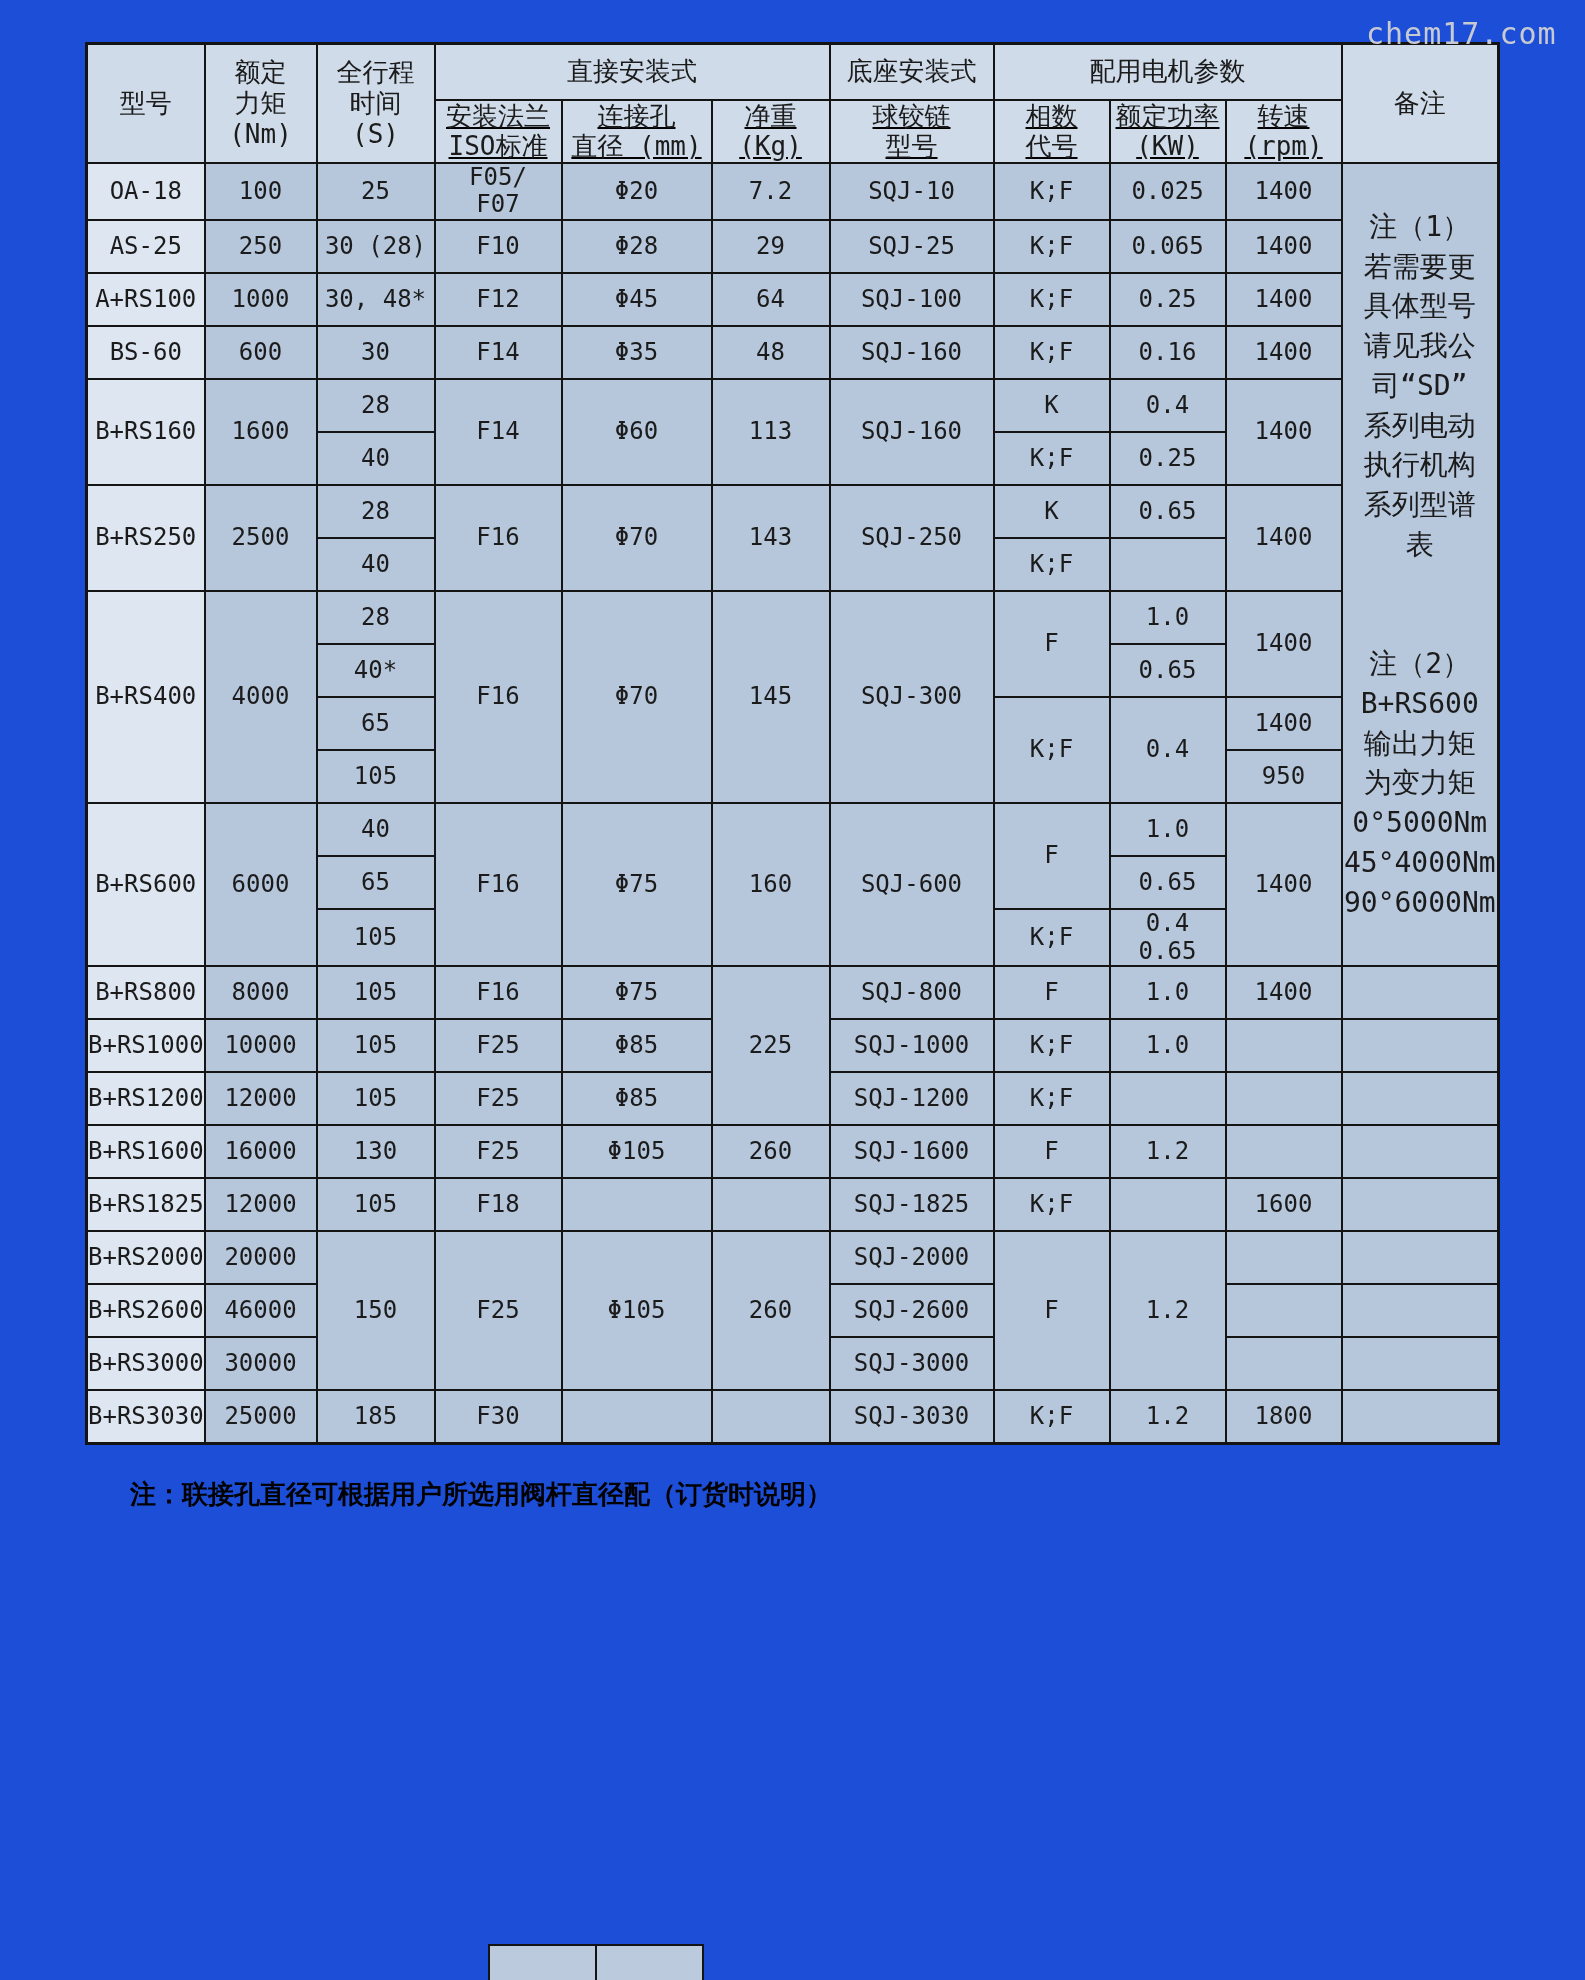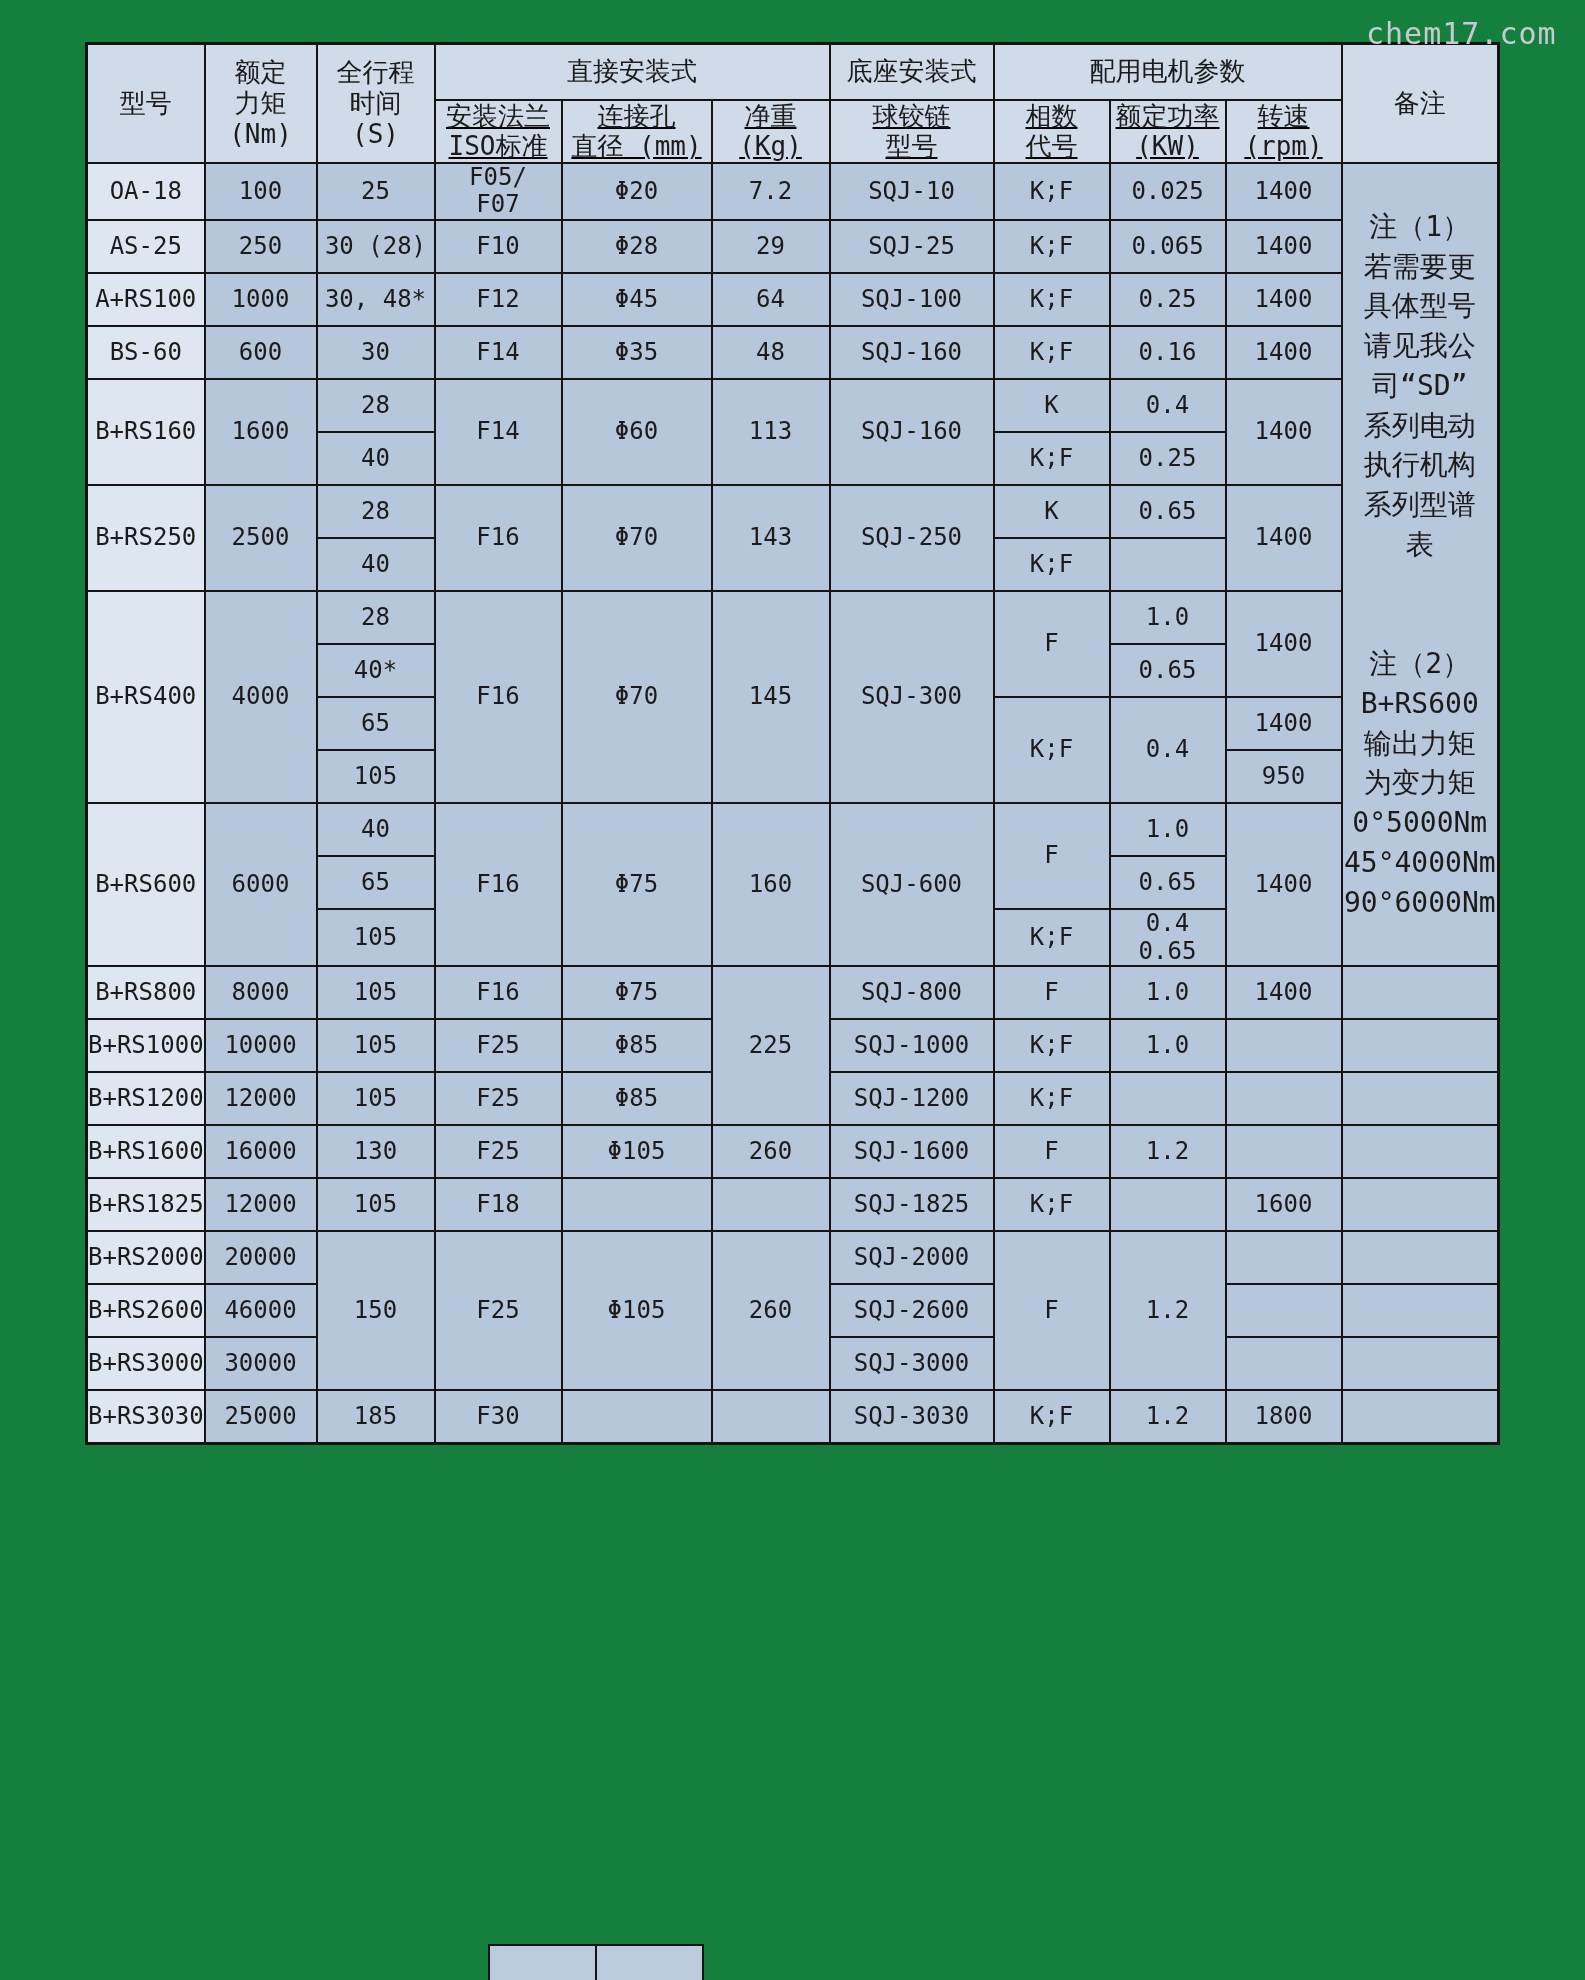--- a/index.html
+++ b/index.html
@@ -1,20 +1,20 @@
 <!DOCTYPE html>
 <html><head>
 <meta charset="utf-8">
 <style>
   html,body { margin:0; padding:0; }
   body {
     width:1585px; height:1980px; background:#ffffff;
     font-family:"DejaVu Sans Mono","Liberation Mono",monospace;
   }
-  .sheet { position:relative; width:1585px; height:1980px; overflow:hidden; background:#15803d; }
+  .sheet { position:relative; width:1585px; height:1980px; overflow:hidden; background:#1d4ed8; }
 
   table.spec {
     position:absolute; left:85px; top:42px; width:1412px;
     border-collapse:collapse; table-layout:fixed;
     border:3px solid #141414;
   }
   .spec th, .spec td {
     border:2px solid #141414;
     text-align:center; vertical-align:middle;
     padding:0;
@@ -354,19 +354,20 @@
           <td></td>
           <td>SQJ-3030</td>
           <td>K;F</td>
           <td>1.2</td>
           <td>1800</td>
           <td></td>
         </tr>
       </tbody>
   </table>
 
+  <div class="footnote">注：联接孔直径可根据用户所选用阀杆直径配（订货时说明）</div>
 
   <div class="cropped-next">
     <div class="cell"></div>
     <div class="cell"></div>
   </div>
 
 </div>
 
 </body></html>

